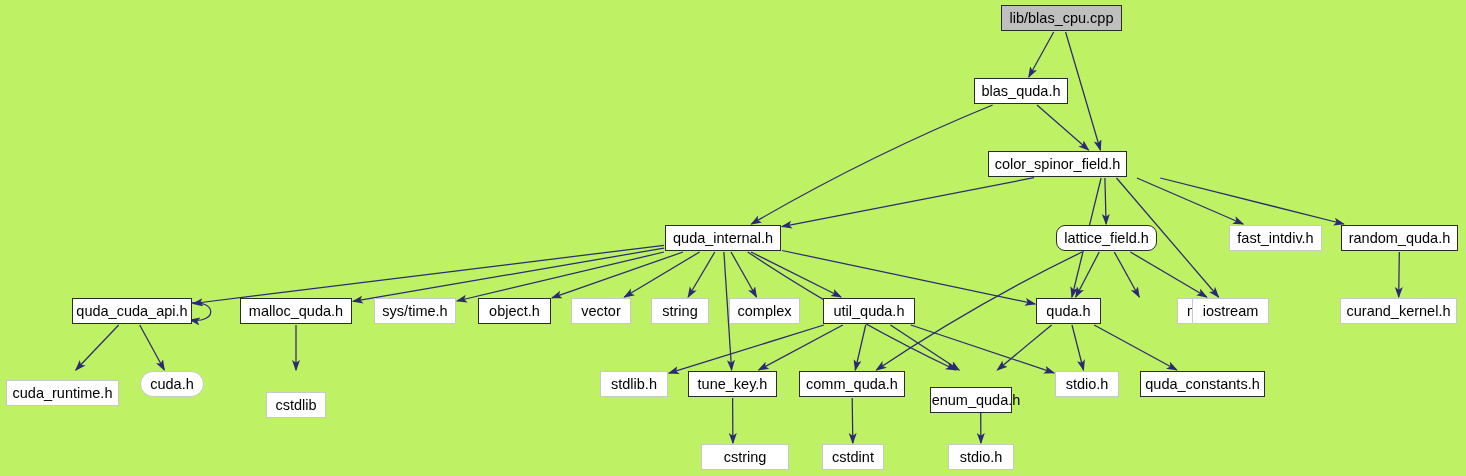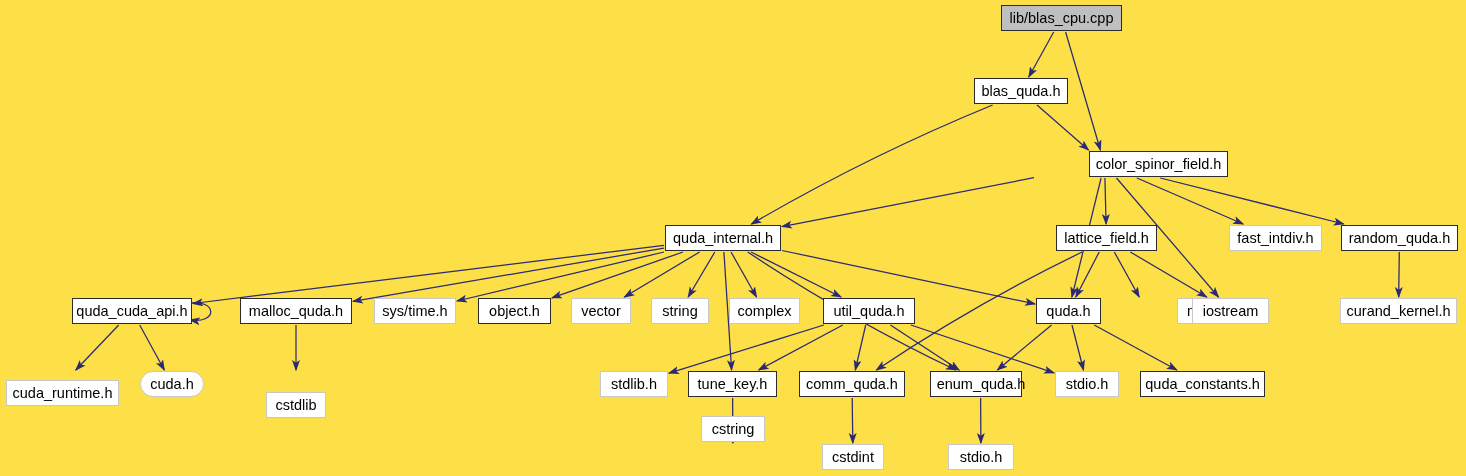--- a/index.html
+++ b/index.html
@@ -1,19 +1,19 @@
 <!DOCTYPE html>
 <html><head>
 <meta charset="utf-8">
 <style>
   html,body{margin:0;padding:0;background:#ffffff;}
   #canvas{
     position:relative;
     width:1466px;height:476px;
-    background:#fde047;
+    background:#bef264;
     font-family:"Liberation Sans", sans-serif;
     overflow:hidden;
   }
   #edges{position:absolute;left:0;top:0;width:1466px;height:476px;}
   .node{
     position:absolute;
     box-sizing:border-box;
     display:flex;align-items:center;justify-content:center;
     font-size:14.5px;
     line-height:1;
@@ -76,43 +76,43 @@
         <path d="M1072.0,325.0 L1083.5,370.0" marker-end="url(#arrow)"></path>
         <path d="M1094.2,325.0 L1176.8,370.0" marker-end="url(#arrow)"></path>
         <path d="M732.6,398.0 L732.9,443.0" marker-end="url(#arrow)"></path>
         <path d="M852.2,398.0 L852.8,443.0" marker-end="url(#arrow)"></path>
         <path d="M980.6,398.0 L980.9,443.0" marker-end="url(#arrow)"></path>
       </g>
   </svg>
   <div id="node-layer">
       <div class="node root" style="left: 1001px; top: 5px; width: 121px; height: 26px;">lib/blas_cpu.cpp</div>
       <div class="node proj" style="left: 974px; top: 78px; width: 94px; height: 26px;">blas_quda.h</div>
-      <div class="node proj" style="left: 1089px; top: 151px; width: 139px; height: 26px;">color_spinor_field.h</div>
+      <div class="node proj" style="left: 988px; top: 151px; width: 139px; height: 26px;">color_spinor_field.h</div>
       <div class="node proj" style="left: 665px; top: 225px; width: 116px; height: 26px;">quda_internal.h</div>
-      <div class="node proj" style="left: 1056px; top: 225px; width: 101px; height: 26px;">lattice_field.h</div>
+      <div class="node proj" style="left: 1056px; top: 225px; width: 101px; height: 26px; border-radius: 9px;">lattice_field.h</div>
       <div class="node sys" style="left: 1229px; top: 225px; width: 93px; height: 26px;">fast_intdiv.h</div>
       <div class="node proj" style="left: 1341px; top: 225px; width: 117px; height: 26px;">random_quda.h</div>
       <div class="node proj" style="left: 72px; top: 298px; width: 120px; height: 26px;">quda_cuda_api.h</div>
       <div class="node proj" style="left: 240px; top: 298px; width: 112px; height: 26px;">malloc_quda.h</div>
       <div class="node sys" style="left: 374px; top: 298px; width: 82px; height: 26px;">sys/time.h</div>
       <div class="node proj" style="left: 478px; top: 298px; width: 73px; height: 26px;">object.h</div>
       <div class="node sys" style="left: 571px; top: 298px; width: 60px; height: 26px;">vector</div>
       <div class="node sys" style="left: 651px; top: 298px; width: 58px; height: 26px;">string</div>
       <div class="node sys" style="left: 729px; top: 298px; width: 71px; height: 26px;">complex</div>
       <div class="node proj" style="left: 823px; top: 298px; width: 92px; height: 26px;">util_quda.h</div>
       <div class="node proj" style="left: 1036px; top: 298px; width: 65px; height: 26px;">quda.h</div>
       <div class="node sys" style="left: 1177px; top: 298px; width: 48px; height: 26px;">map</div>
       <div class="node sys" style="left: 1192px; top: 298px; width: 77px; height: 26px;">iostream</div>
       <div class="node sys" style="left: 1340px; top: 298px; width: 117px; height: 26px;">curand_kernel.h</div>
       <div class="node sys" style="left: 6px; top: 371px; width: 113px; height: 26px; margin-top: 9px;">cuda_runtime.h</div>
       <div class="node sys" style="left: 140px; top: 371px; width: 64px; height: 26px; border-radius: 13px;">cuda.h</div>
       <div class="node sys" style="left: 266px; top: 371px; width: 60px; height: 26px; margin-top: 21px;">cstdlib</div>
       <div class="node sys" style="left: 600px; top: 371px; width: 68px; height: 26px;">stdlib.h</div>
       <div class="node proj" style="left: 688px; top: 371px; width: 89px; height: 26px;">tune_key.h</div>
       <div class="node proj" style="left: 799px; top: 371px; width: 106px; height: 26px;">comm_quda.h</div>
-      <div class="node proj" style="left: 930px; top: 371px; width: 92px; height: 26px; padding-left: 10px;">enum_quda.h</div>
+      <div class="node proj" style="left: 930px; top: 387px; width: 82px; height: 26px; padding-left: 10px;">enum_quda.h</div>
       <div class="node sys" style="left: 1055px; top: 371px; width: 64px; height: 26px;">stdio.h</div>
       <div class="node proj" style="left: 1140px; top: 371px; width: 125px; height: 26px;">quda_constants.h</div>
-      <div class="node sys" style="left: 701px; top: 416px; width: 64px; height: 26px;">cstring</div>
+      <div class="node sys" style="left: 701px; top: 444px; width: 88px; height: 26px;">cstring</div>
       <div class="node sys" style="left: 822px; top: 444px; width: 62px; height: 26px;">cstdint</div>
       <div class="node sys" style="left: 948px; top: 444px; width: 66px; height: 26px;">stdio.h</div>
     </div>
 </div>
 
 </body></html>

